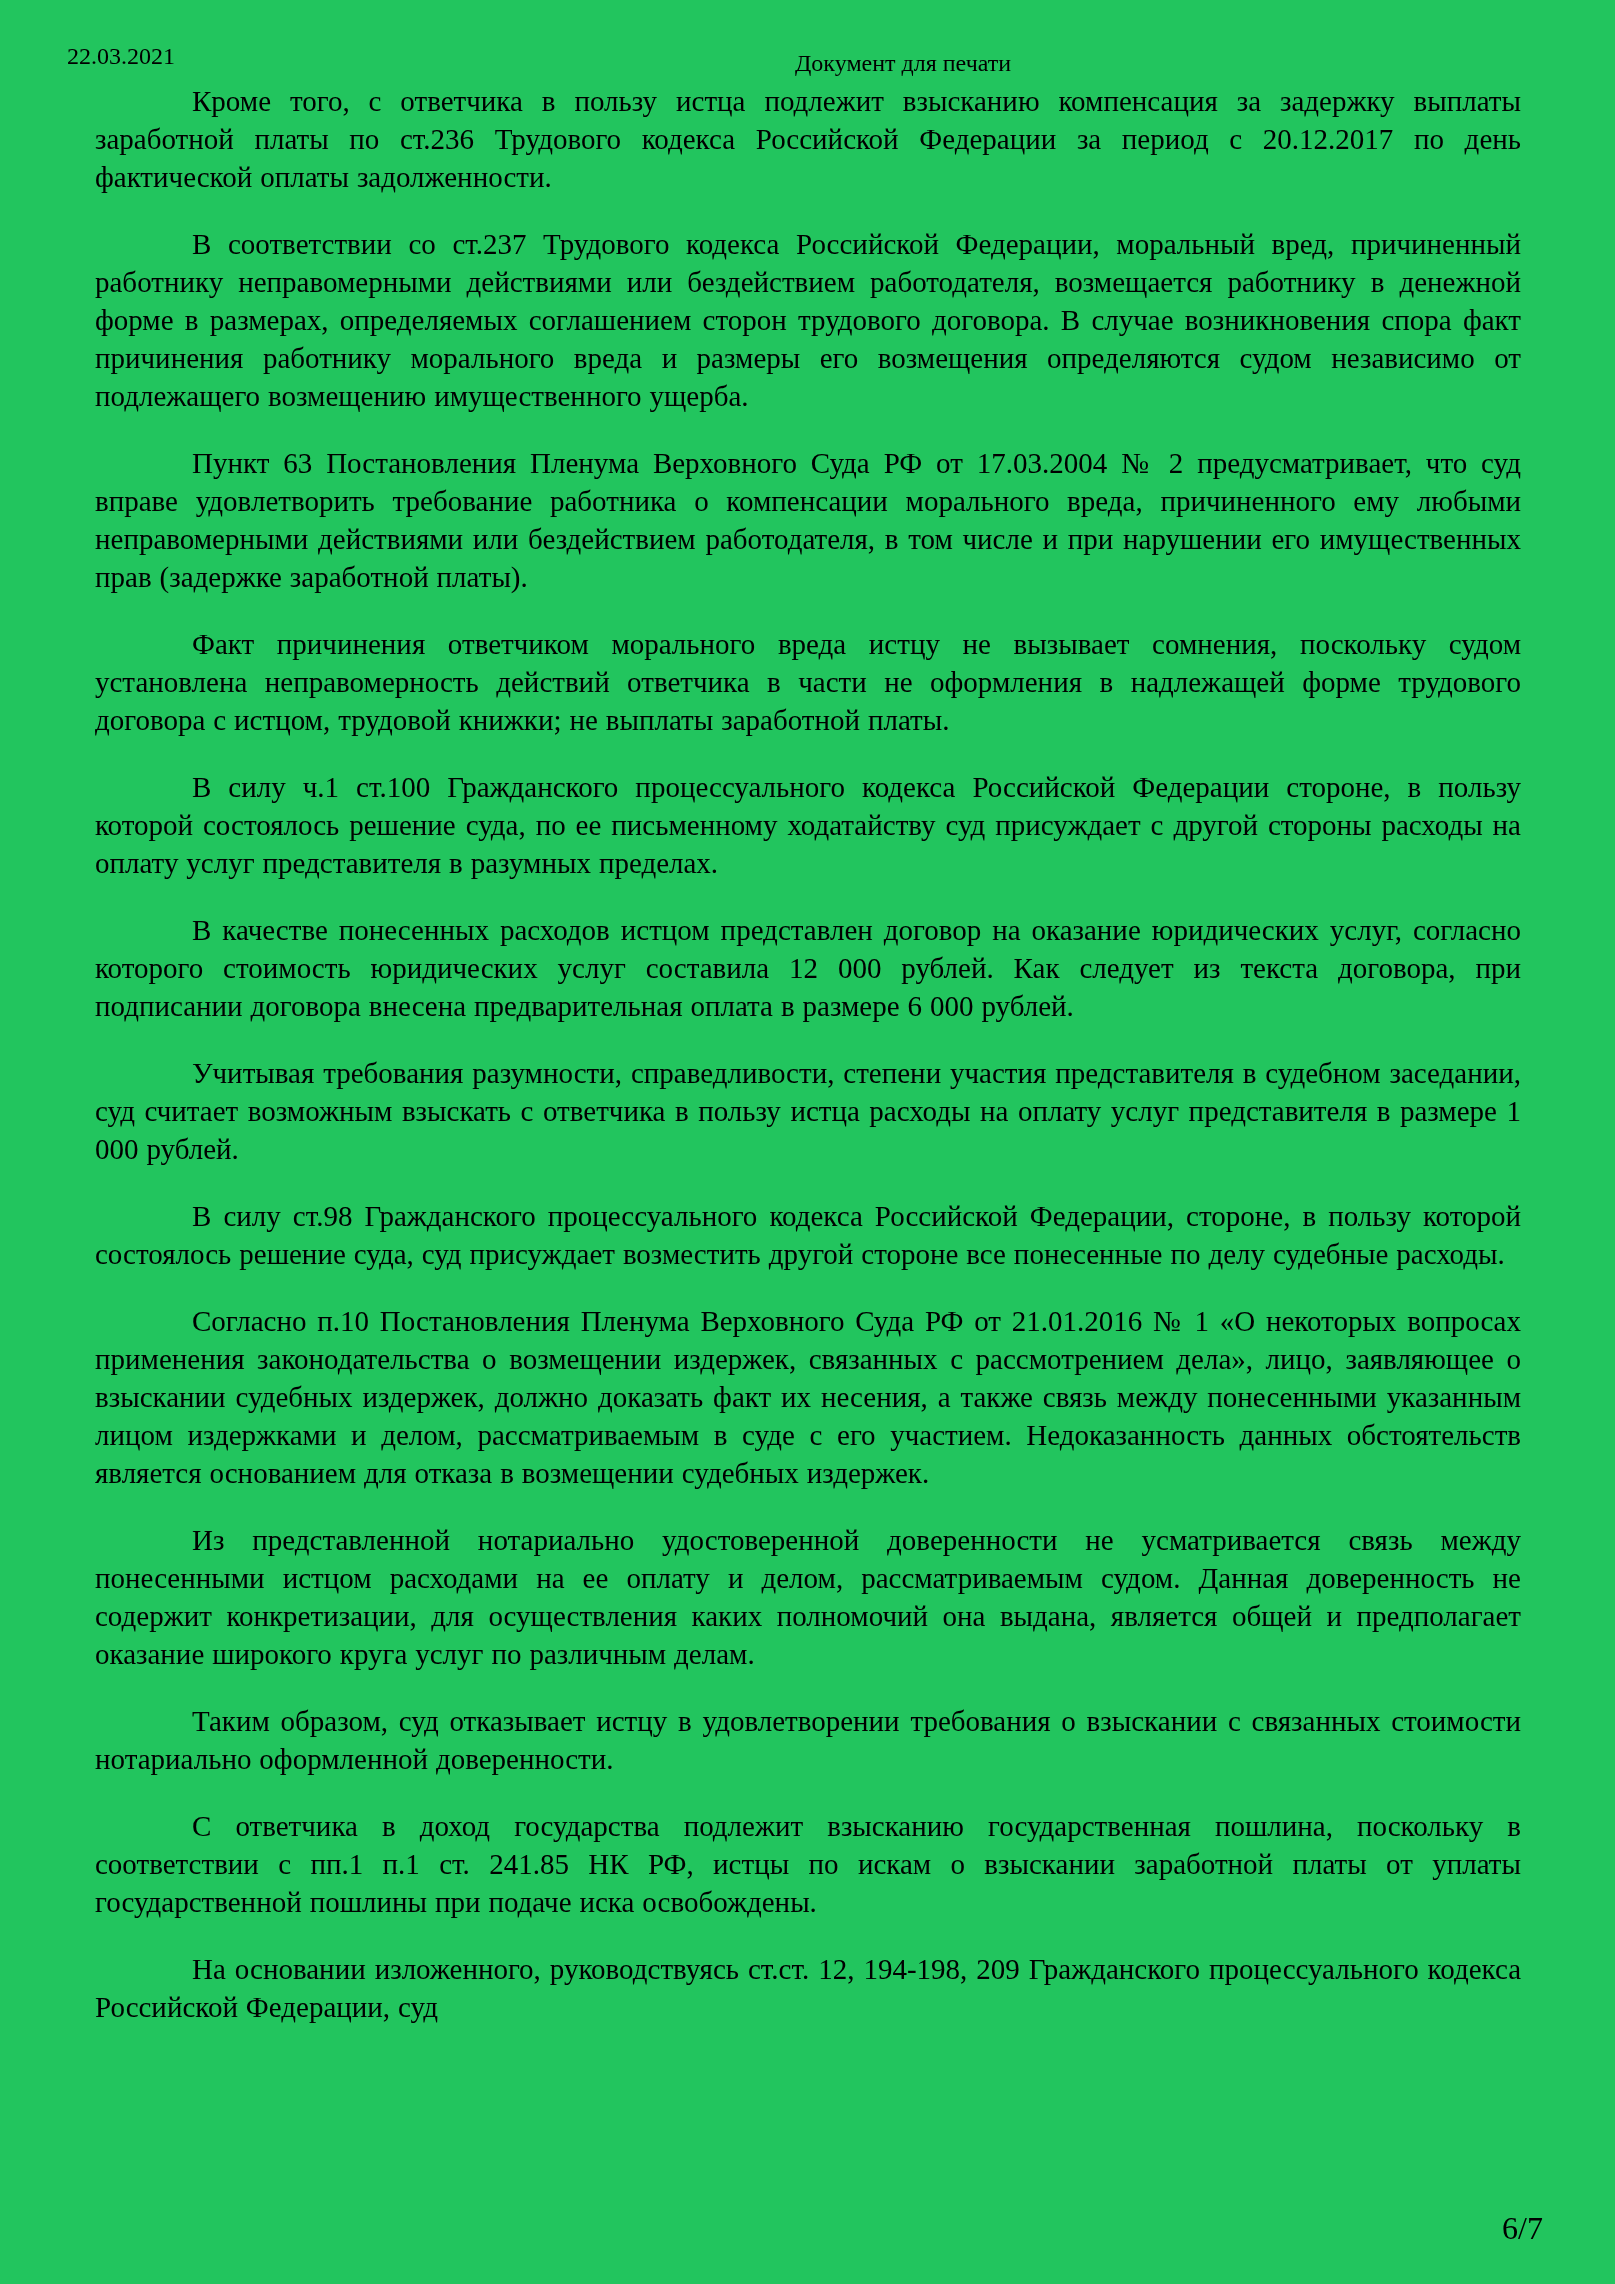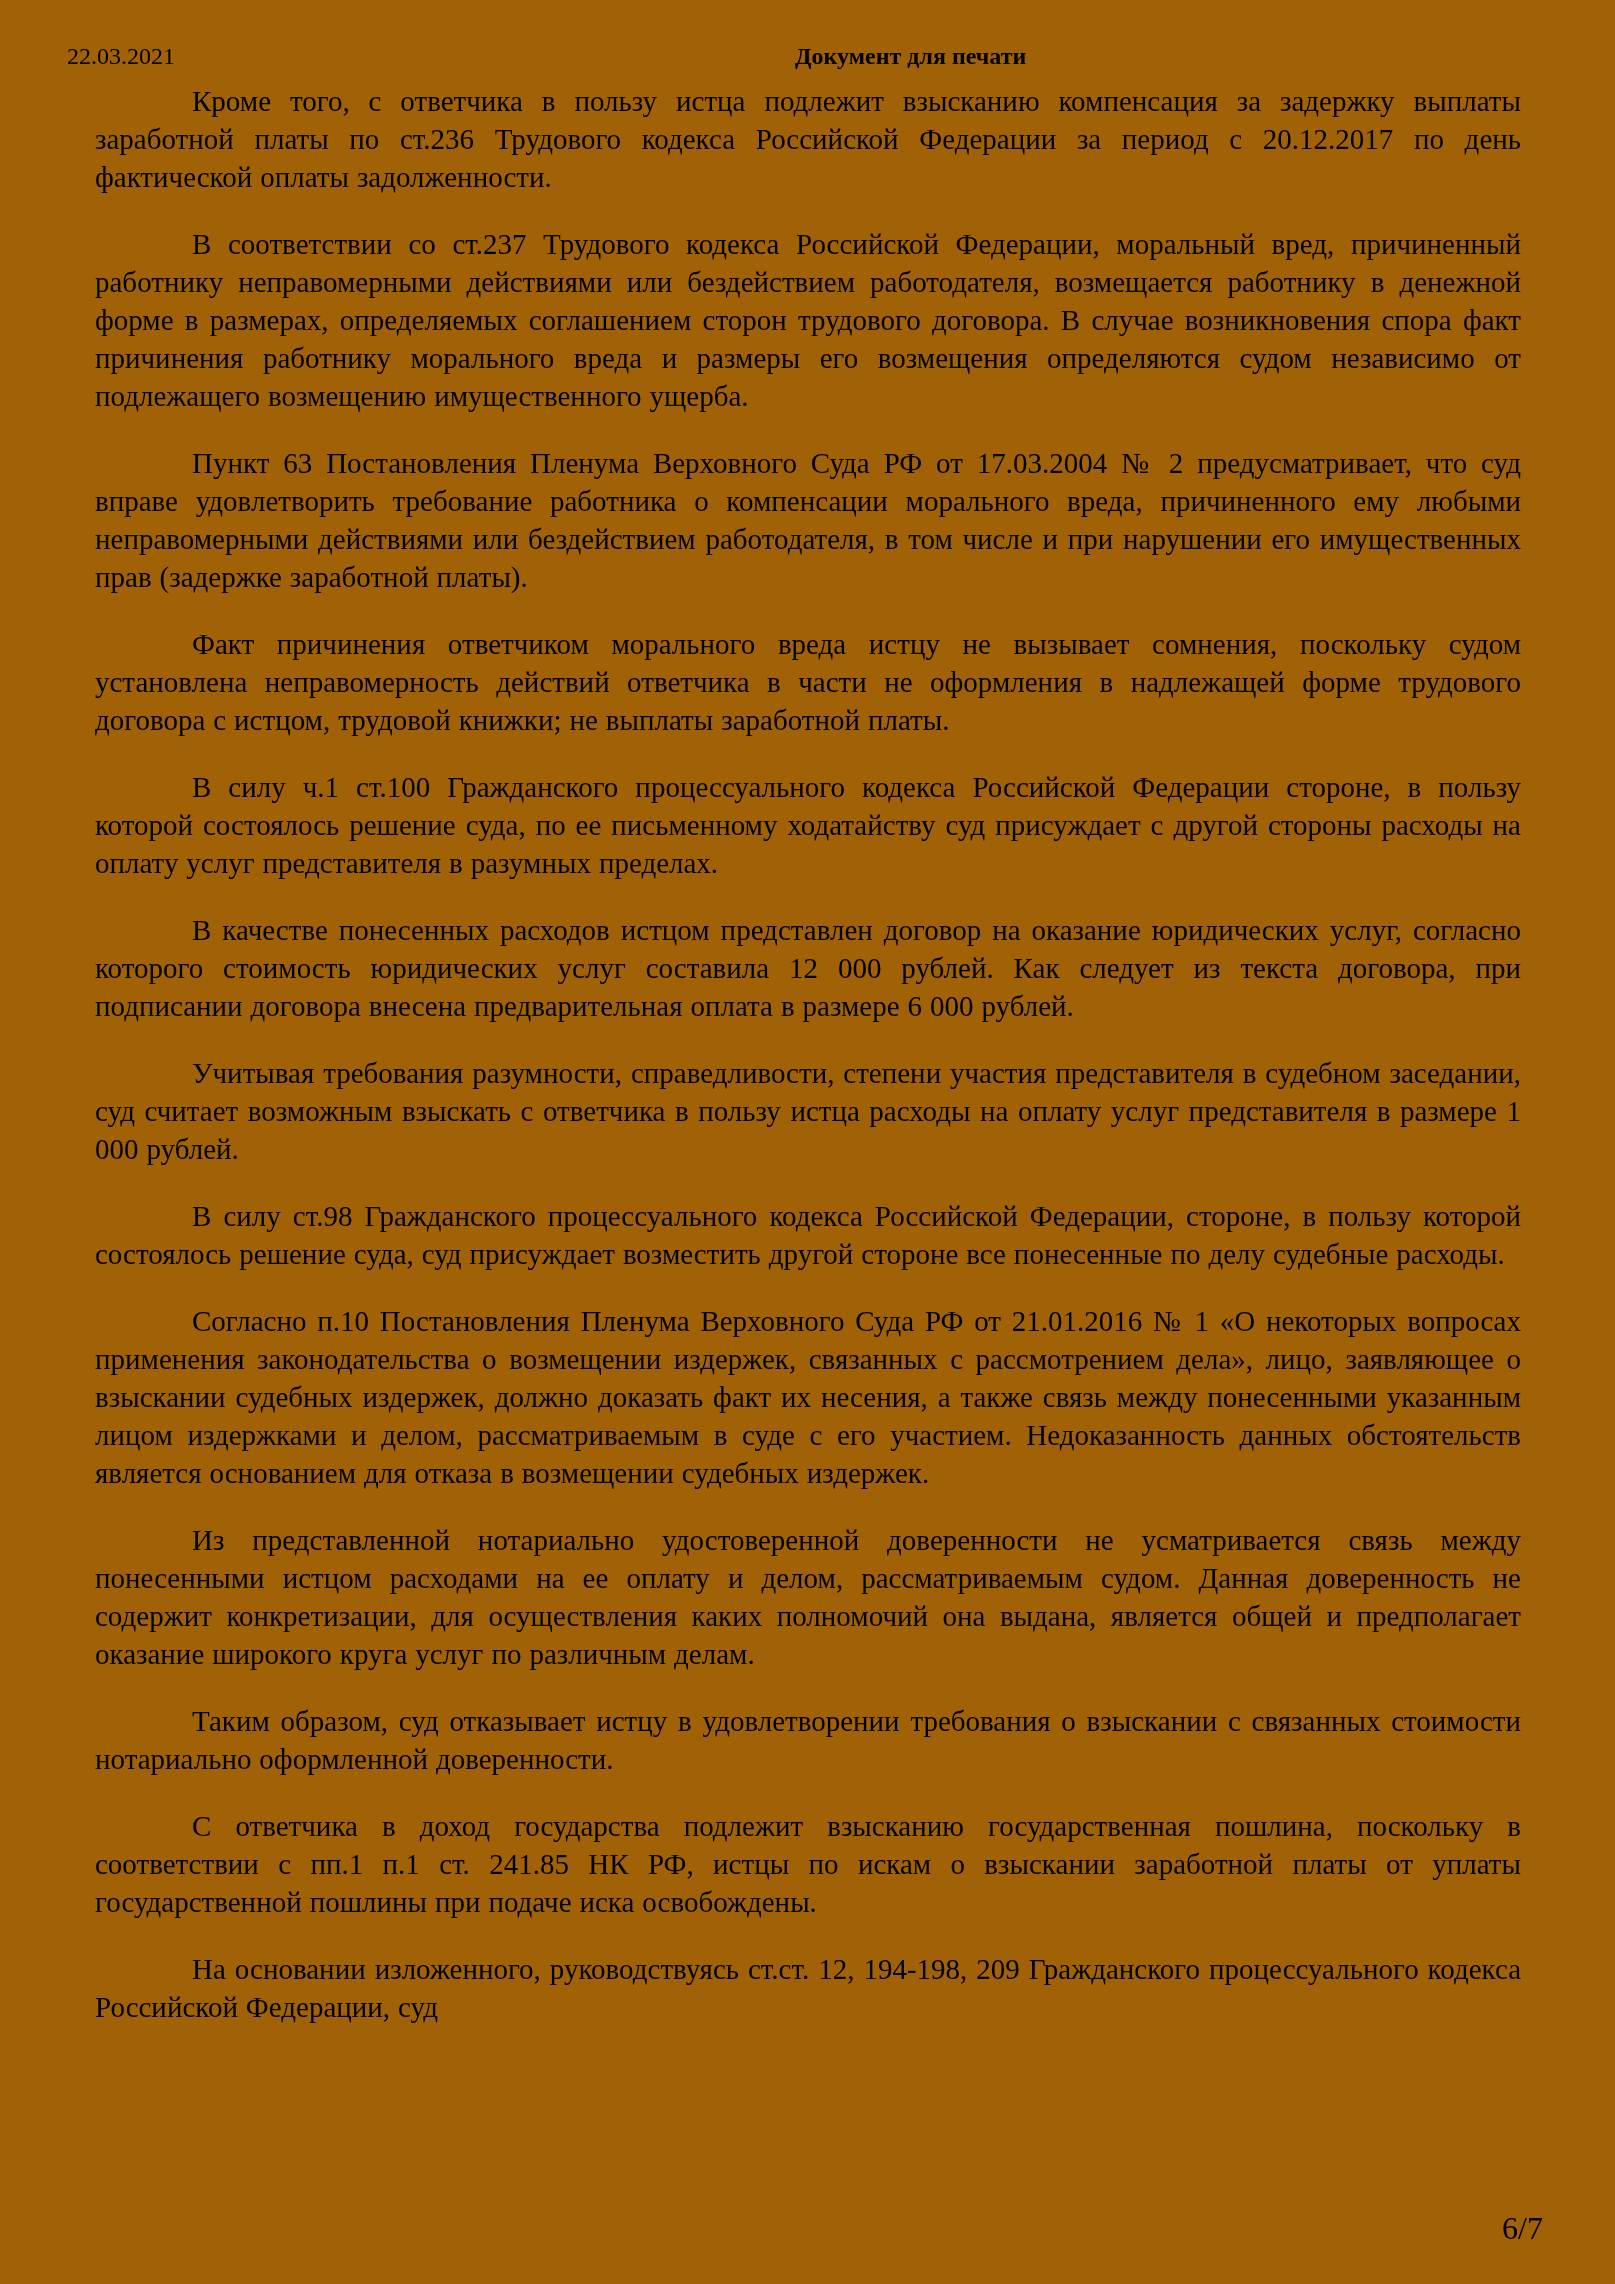--- a/index.html
+++ b/index.html
@@ -5,21 +5,21 @@
 <style>
   html, body {
     margin: 0;
     padding: 0;
     background: #ffffff;
   }
   .page {
     position: relative;
     width: 1616px;
     height: 2284px;
-    background: #a16207;
+    background: #22c55e;
     color: #000000;
     font-family: "Liberation Serif", "DejaVu Serif", serif;
     overflow: hidden;
   }
   
   .page-header {
     position: absolute;
     top: 42px;
     left: 0;
     right: 0;
@@ -29,22 +29,21 @@
     white-space: nowrap;
   }
   .header-date {
     position: absolute;
     left: 67px;
     top: 0;
   }
   .header-title {
     position: absolute;
     left: 795px;
-    top: 0;
-    font-weight: bold;
+    top: 7px;
   }
   
   .page-body {
     position: absolute;
     top: 82px;
     left: 95px;
     width: 1426px;
   }
   .page-body p.para {
     margin: 0 0 29px 0;

